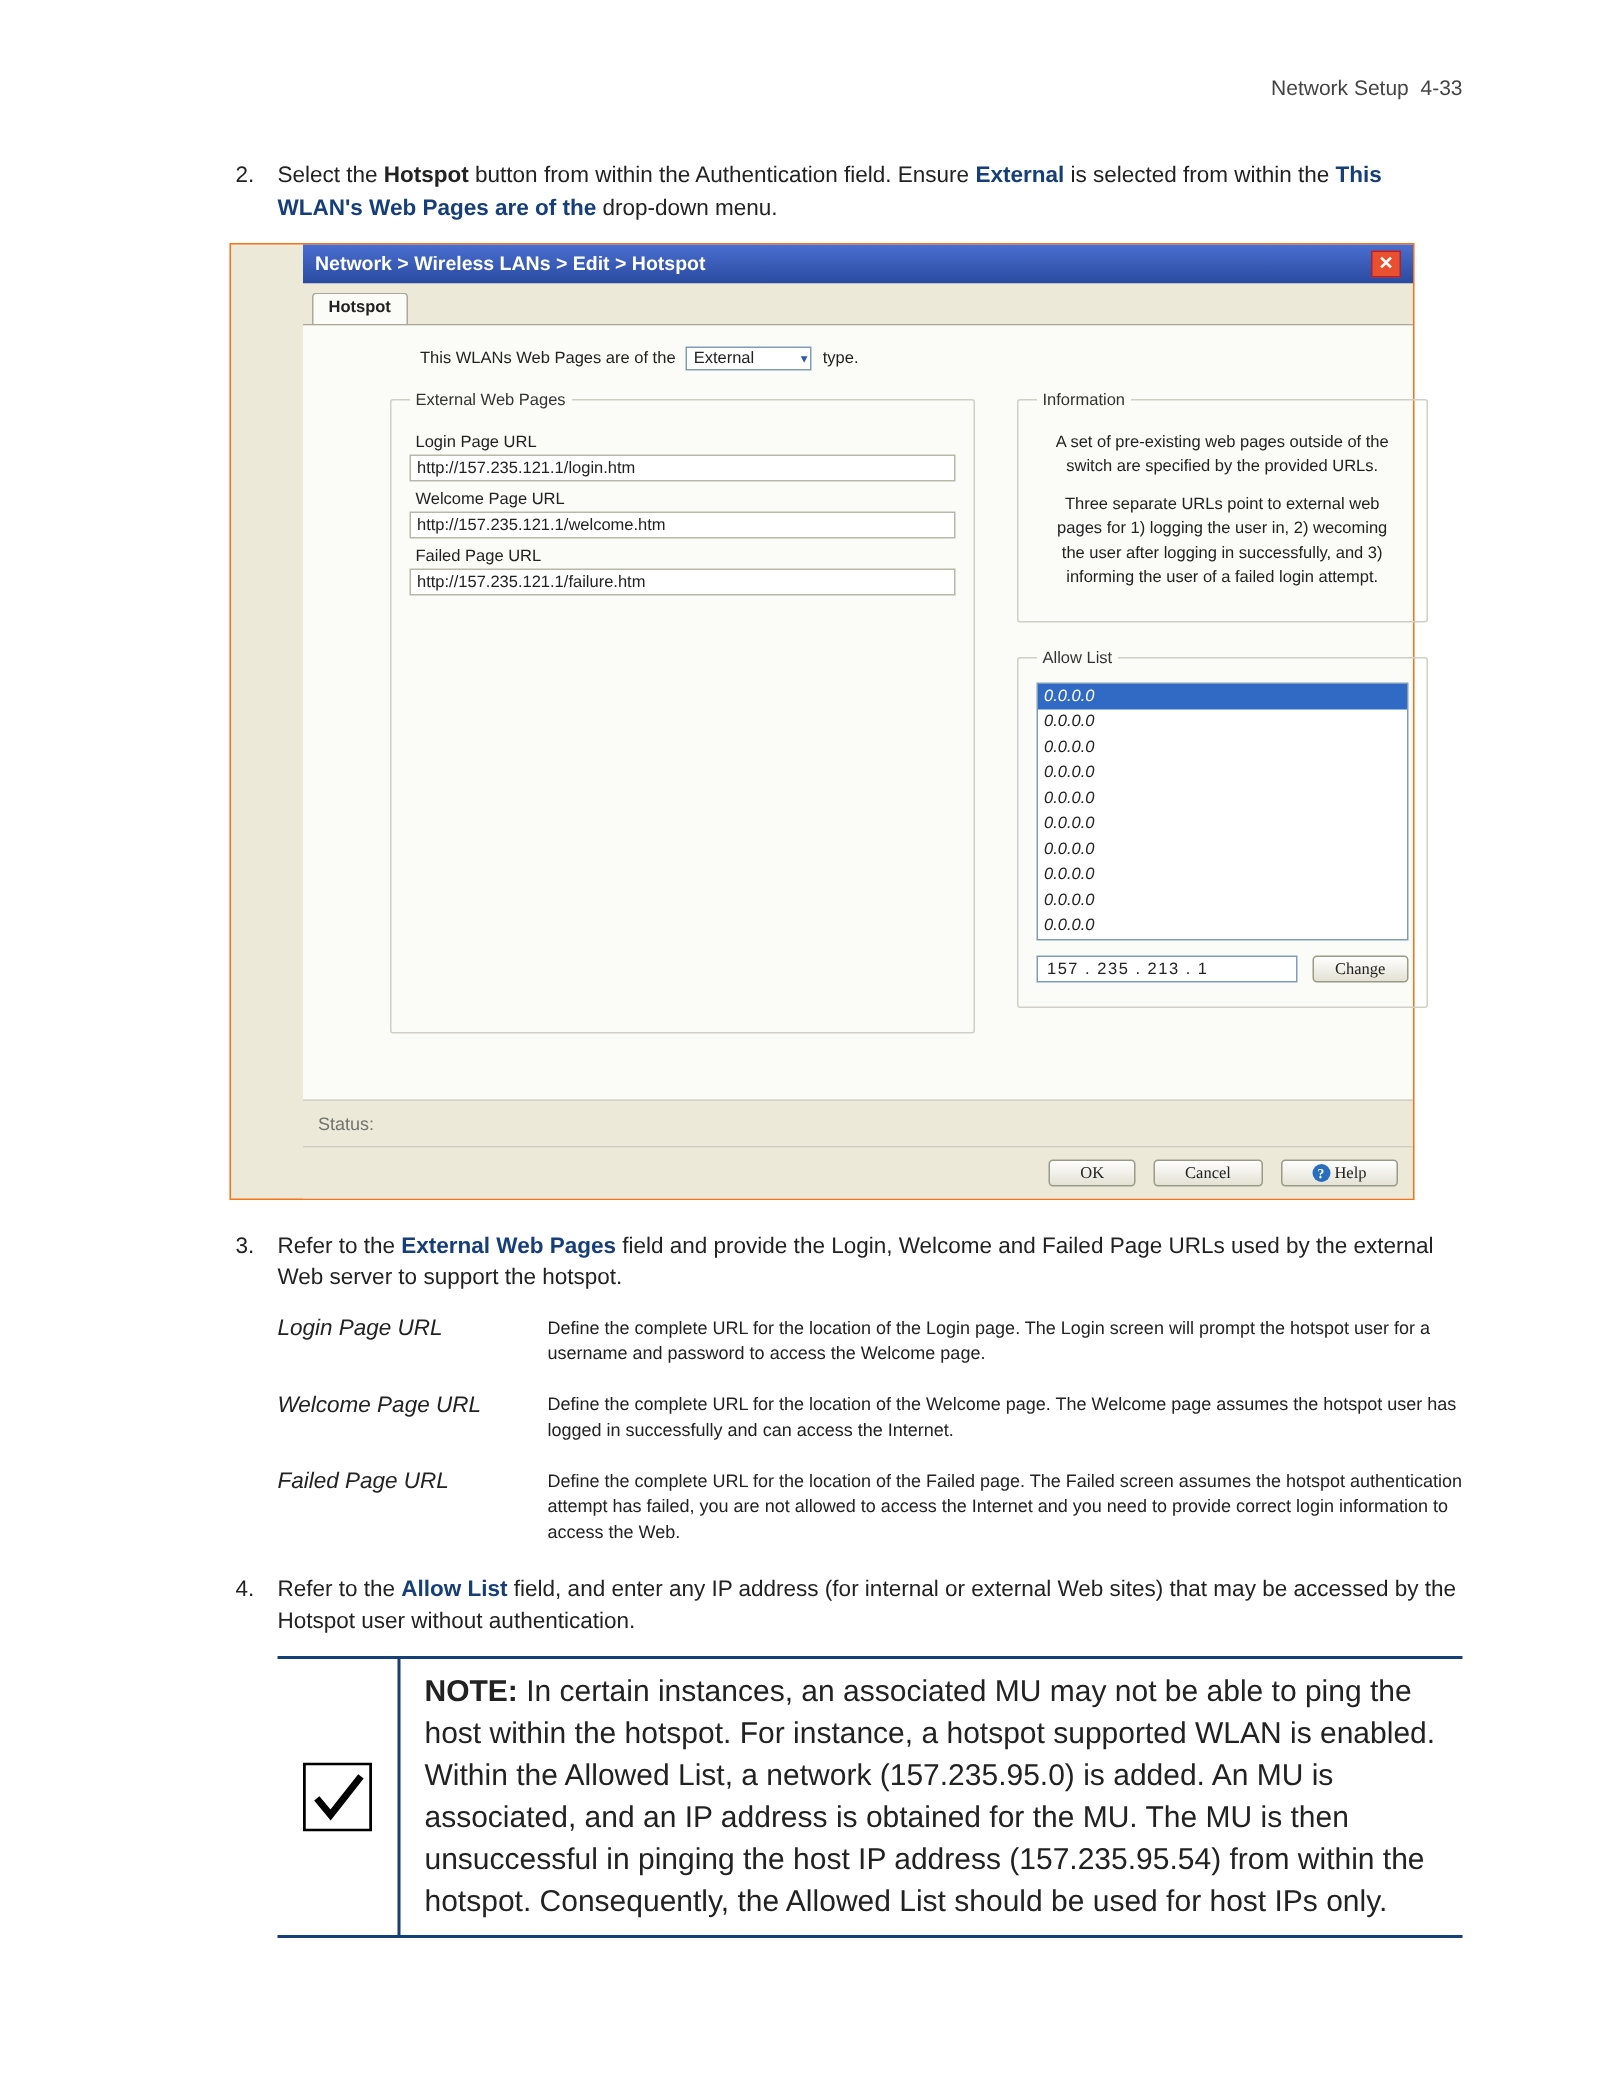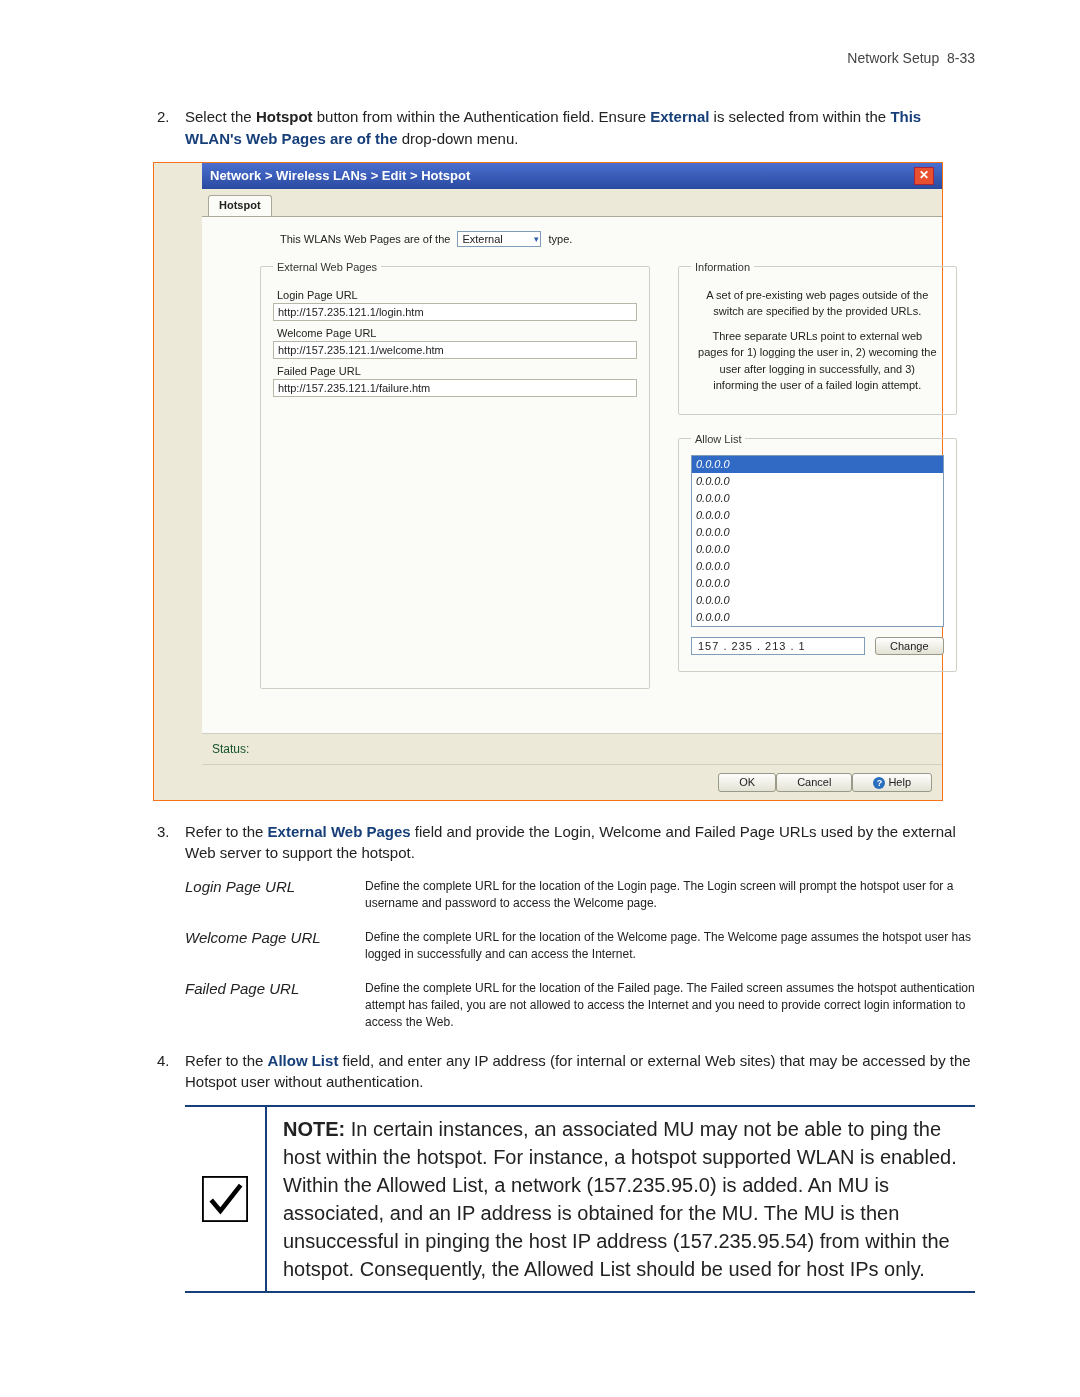--- a/index.html
+++ b/index.html
@@ -169,34 +169,35 @@
     letter-spacing: 1px;
     width: 160px;
   }
   .btn {
     border: 1px solid #9a9a88;
     background: linear-gradient(#fefefe,#e4e2d4);
     padding: 2px 14px;
     font-size: 11px;
     border-radius: 3px;
     cursor: default;
+    font-family: Liberation Serif, serif;
   }
   .status-row {
     border-top: 1px solid #d0cfc5;
     padding: 8px 10px;
     font-size: 12px;
-    color: #14532d;
+    color: #737373;
     background: #ece9d8;
   }
   .dlg-footer {
     background: #ece9d8;
     padding: 8px 10px;
     display: flex;
     justify-content: flex-end;
-    gap: 0;
+    gap: 12px;
     border-top: 1px solid #d0cfc5;
   }
   .dlg-footer .btn { padding: 2px 20px; }
   .help-icon {
     display:inline-block;
     width:12px;height:12px;border-radius:50%;
     background:#2a6fbd;color:#fff;font-size:9px;line-height:12px;
     text-align:center;font-weight:bold;margin-right:3px;
   }
   
@@ -236,21 +237,21 @@
     font-size: 20px;
     line-height: 1.4;
   }
 </style>
 </head>
 <body>
 
 <div class="page">
 
   <div class="header">
-    <span class="sec">Network Setup</span>&nbsp;&nbsp;<span>8-33</span>
+    <span class="sec">Network Setup</span>&nbsp;&nbsp;<span>4-33</span>
   </div>
 
   <p class="body-text indent2">
     <span class="num">2.</span><span>Select the </span><span class="bold">Hotspot</span><span> button from within the Authentication field. Ensure </span><span class="link-style">External</span><span> is selected from within the </span><span class="link-style">This WLAN's Web Pages are of the</span><span> drop-down menu.</span>
   </p>
 
   <div class="dialog-wrap indent2">
     <div class="dlg">
       <div class="dlg-title">
         <span>Network &gt; Wireless LANs &gt; Edit &gt; Hotspot</span>

